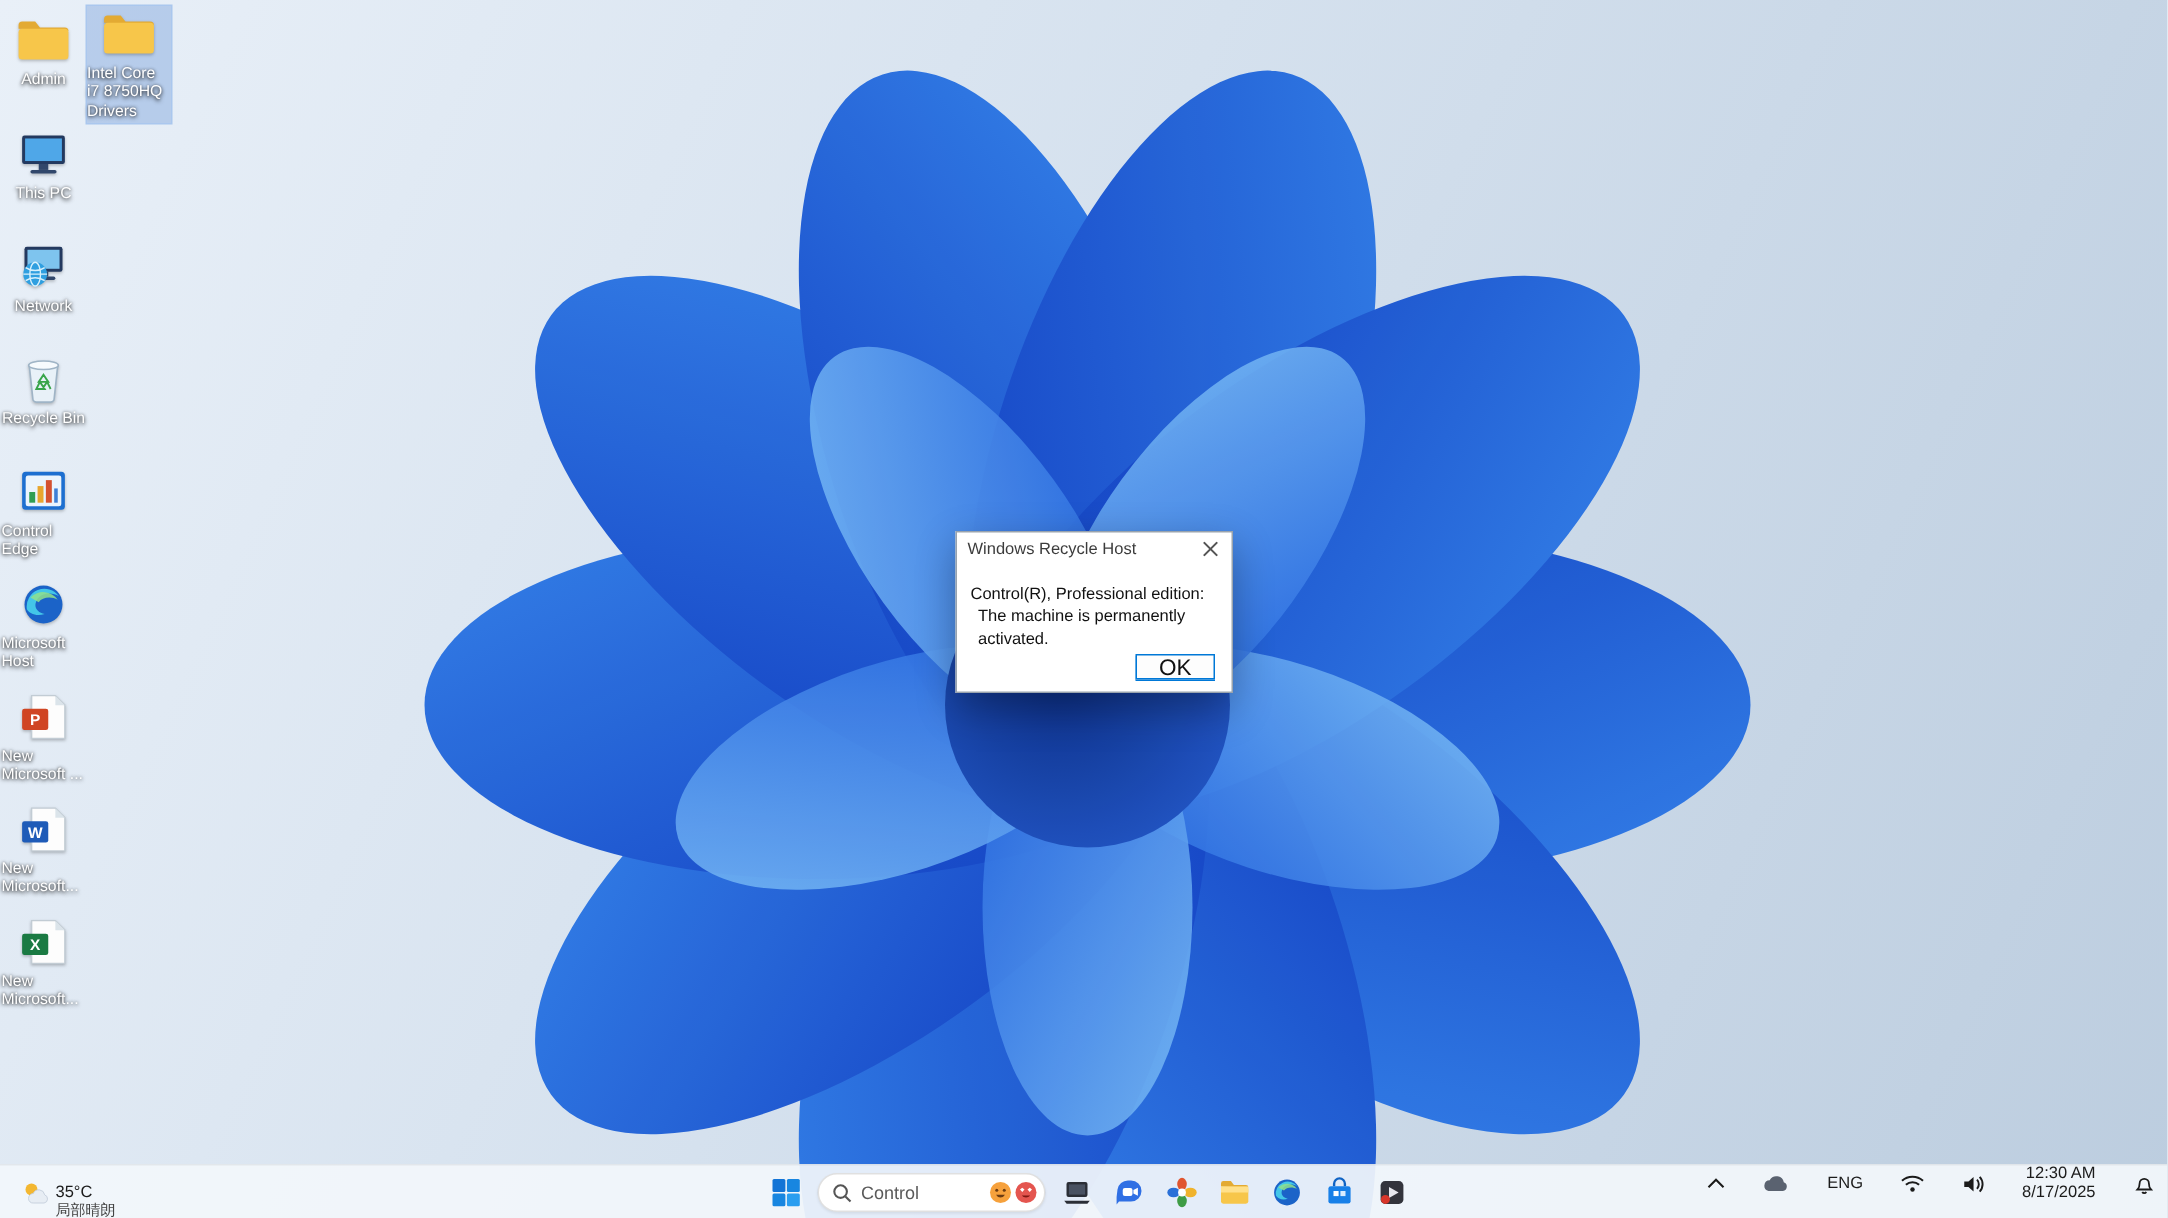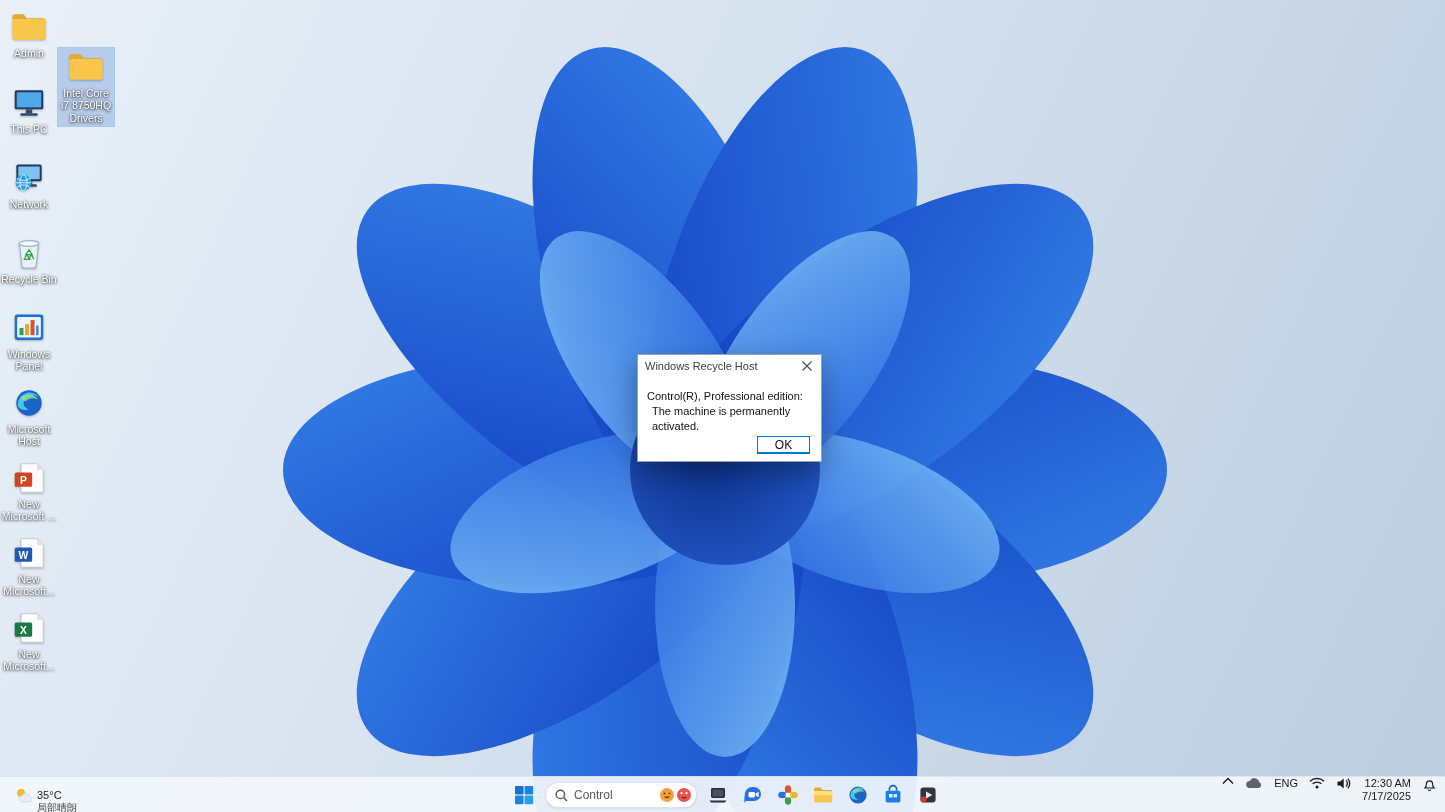--- a/index.html
+++ b/index.html
@@ -12,21 +12,21 @@
   
   .wallpaper { position:absolute; inset:0; z-index:0; }
   
   .dicon {
     position:absolute; width:56px; z-index:2;
     display:flex; flex-direction:column; align-items:center; gap:3px;
     padding:2px 0; cursor:default;
   }
   .dicon svg { width:38px; height:34px; filter:drop-shadow(0 1px 1px rgba(0,0,0,.25)); }
   .dlabel {
-    font-size:10.5px; color:#fff; text-align:center; line-height:1.18;
+    font-size:10.5px; color:#fff; line-height:1.18;
     text-shadow:0 1px 3px rgba(0,0,0,.8), 0 0 2px rgba(0,0,0,.5);
     max-width:62px; word-wrap:break-word;
   }
   .dicon.selected {
     background:rgba(105,150,215,.38);
     outline:1px solid rgba(150,185,235,.75);
   }
   
   .wsh-dialog {
     position:absolute; left:637px; top:354px; width:185px; height:108px;
@@ -36,21 +36,21 @@
   }
   .wsh-titlebar { display:flex; align-items:center; height:22px; padding-left:7px; }
   .wsh-title { font-size:11px; color:#3c3c3c; flex:1; }
   .wsh-close { width:28px; height:22px; display:flex; align-items:center; justify-content:center; cursor:pointer; }
   .wsh-close svg { width:10px; height:10px; stroke:#555; stroke-width:1.2; }
   .wsh-body { padding:12px 8px 0 9px; line-height:1.35; }
   .wsh-line2 { margin-left:5px; }
   .wsh-footer { position:absolute; left:0; right:0; bottom:0; height:30px; }
   .wsh-ok {
     position:absolute; right:11px; bottom:8px; width:53px; height:17px;
-    background:#fdfdfd; border:1px solid #0078d7; font-size:12px;
+    background:#fdfdfd; border:1px solid #0078d7; font-size:15px;
     font-family:inherit; color:#111; cursor:pointer; box-shadow:0 1px 0 #0078d7;
   }
   
   .taskbar {
     position:absolute; left:0; right:0; bottom:0; height:36px; z-index:20;
     background:rgba(242,246,251,.93);
     border-top:1px solid rgba(0,0,0,.06);
   }
   .weather {
     position:absolute; left:8px; top:2px; height:32px;
@@ -73,21 +73,21 @@
     background:#fff; border:1px solid rgba(0,0,0,.12);
     box-shadow:0 1px 2px rgba(0,0,0,.08);
     display:flex; align-items:center; gap:6px; padding:0 4px 0 9px; cursor:pointer;
   }
   .searchbox .stext { flex:1; font-size:12px; color:#5a5a5a; }
   .doodles { display:flex; gap:1px; }
   .doodles svg { width:16px; height:16px; }
   
   .tb-right {
     position:absolute; right:8px; top:0; height:24px;
-    display:flex; align-items:flex-start; gap:11px;
+    display:flex; align-items:center; gap:25px;
   }
   .tray-ico { display:flex; align-items:center; justify-content:center; cursor:pointer; }
   .tray-ico svg { display:block; }
   .tray-lang { font-size:11px; color:#1b1b1b; cursor:pointer; }
   .clock { display:flex; flex-direction:column; align-items:flex-end; line-height:1.2; cursor:pointer; }
   .clock span { font-size:11px; color:#1b1b1b; }
 </style>
 </head>
 <body>
 
@@ -127,21 +127,21 @@
 </svg>
 
 <div class="dicon" style="left:1px; top:8px;">
   <svg viewBox="0 0 48 40">
     <path d="M3 10 v-3 a3 3 0 0 1 3-3 h11 l4 5 h21 a3 3 0 0 1 3 3 z" fill="#e3aa33"></path>
     <rect x="3" y="10" width="42" height="26" rx="3" fill="#f7c64a"></rect>
   </svg>
   <div class="dlabel">Admin</div>
 </div>
 
-<div class="dicon selected" style="left:58px; top:4px;margin-top:44px;">
+<div class="dicon selected" style="left:58px; top:4px;">
   <svg viewBox="0 0 48 40">
     <path d="M3 10 v-3 a3 3 0 0 1 3-3 h11 l4 5 h21 a3 3 0 0 1 3 3 z" fill="#e3aa33"></path>
     <rect x="3" y="10" width="42" height="26" rx="3" fill="#f7c64a"></rect>
   </svg>
   <div class="dlabel">Intel Core i7 8750HQ Drivers</div>
 </div>
 
 <div class="dicon" style="left:1px; top:84px;">
   <svg viewBox="0 0 48 40">
     <rect x="6" y="4" width="36" height="24" rx="2" fill="#23395f"></rect>
@@ -177,21 +177,21 @@
 
 <div class="dicon" style="left:1px; top:309px;">
   <svg viewBox="0 0 48 40">
     <rect x="6" y="3" width="36" height="32" rx="3" fill="#1d6fd0"></rect>
     <rect x="9" y="6" width="30" height="26" rx="2" fill="#eaf4fd"></rect>
     <rect x="12" y="20" width="5" height="9" fill="#2f9e53"></rect>
     <rect x="19" y="15" width="5" height="14" fill="#e8a62e"></rect>
     <rect x="26" y="10" width="5" height="19" fill="#d4512f"></rect>
     <rect x="33" y="17" width="3" height="12" fill="#3e7fd6"></rect>
   </svg>
-  <div class="dlabel">Windows Panel</div>
+  <div class="dlabel">Control Edge</div>
 </div>
 
 <div class="dicon" style="left:1px; top:384px;">
   <svg viewBox="0 0 48 40">
     <circle cx="24" cy="20" r="16" fill="#1b63c8"></circle>
     <path d="M10 24 a15 15 0 0 1 27-11 c-6-4-16-3-19 4 -2.5 5.5 1 10 7 11 -7 2.5-13-0.5-15-4z" fill="#43c6e8"></path>
     <path d="M13 14 a15 15 0 0 1 23 2 c-5-3-13-2.5-16 2z" fill="#8fe08c" opacity="0.85"></path>
   </svg>
   <div class="dlabel">Microsoft Host</div>
 </div>
@@ -377,21 +377,21 @@
 
     <div class="tray-ico">
       <svg width="15" height="13" viewBox="0 0 15 13">
         <path d="M1.5 4.6 h2.8 l3.4-3 v9.8 l-3.4-3 h-2.8z" fill="#1b1b1b"></path>
         <path d="M10 3.4 a4.6 4.6 0 0 1 0 6.2 M11.8 1.6 a7.2 7.2 0 0 1 0 9.8" fill="none" stroke="#1b1b1b" stroke-width="1.3"></path>
       </svg>
     </div>
 
     <div class="clock">
       <span>12:30 AM</span>
-      <span>7/17/2025</span>
+      <span>8/17/2025</span>
     </div>
 
     <div class="tray-ico">
       <svg width="15" height="15" viewBox="0 0 15 15">
         <path d="M3 11 c1-1 1.4-2.2 1.4-4 a3.1 3.1 0 0 1 6.2 0 c0 1.8 0.4 3 1.4 4z" fill="none" stroke="#1b1b1b" stroke-width="1.2"></path>
         <path d="M6.2 12.6 a1.4 1.4 0 0 0 2.6 0" fill="none" stroke="#1b1b1b" stroke-width="1.2"></path>
       </svg>
     </div>
 
   </div>

